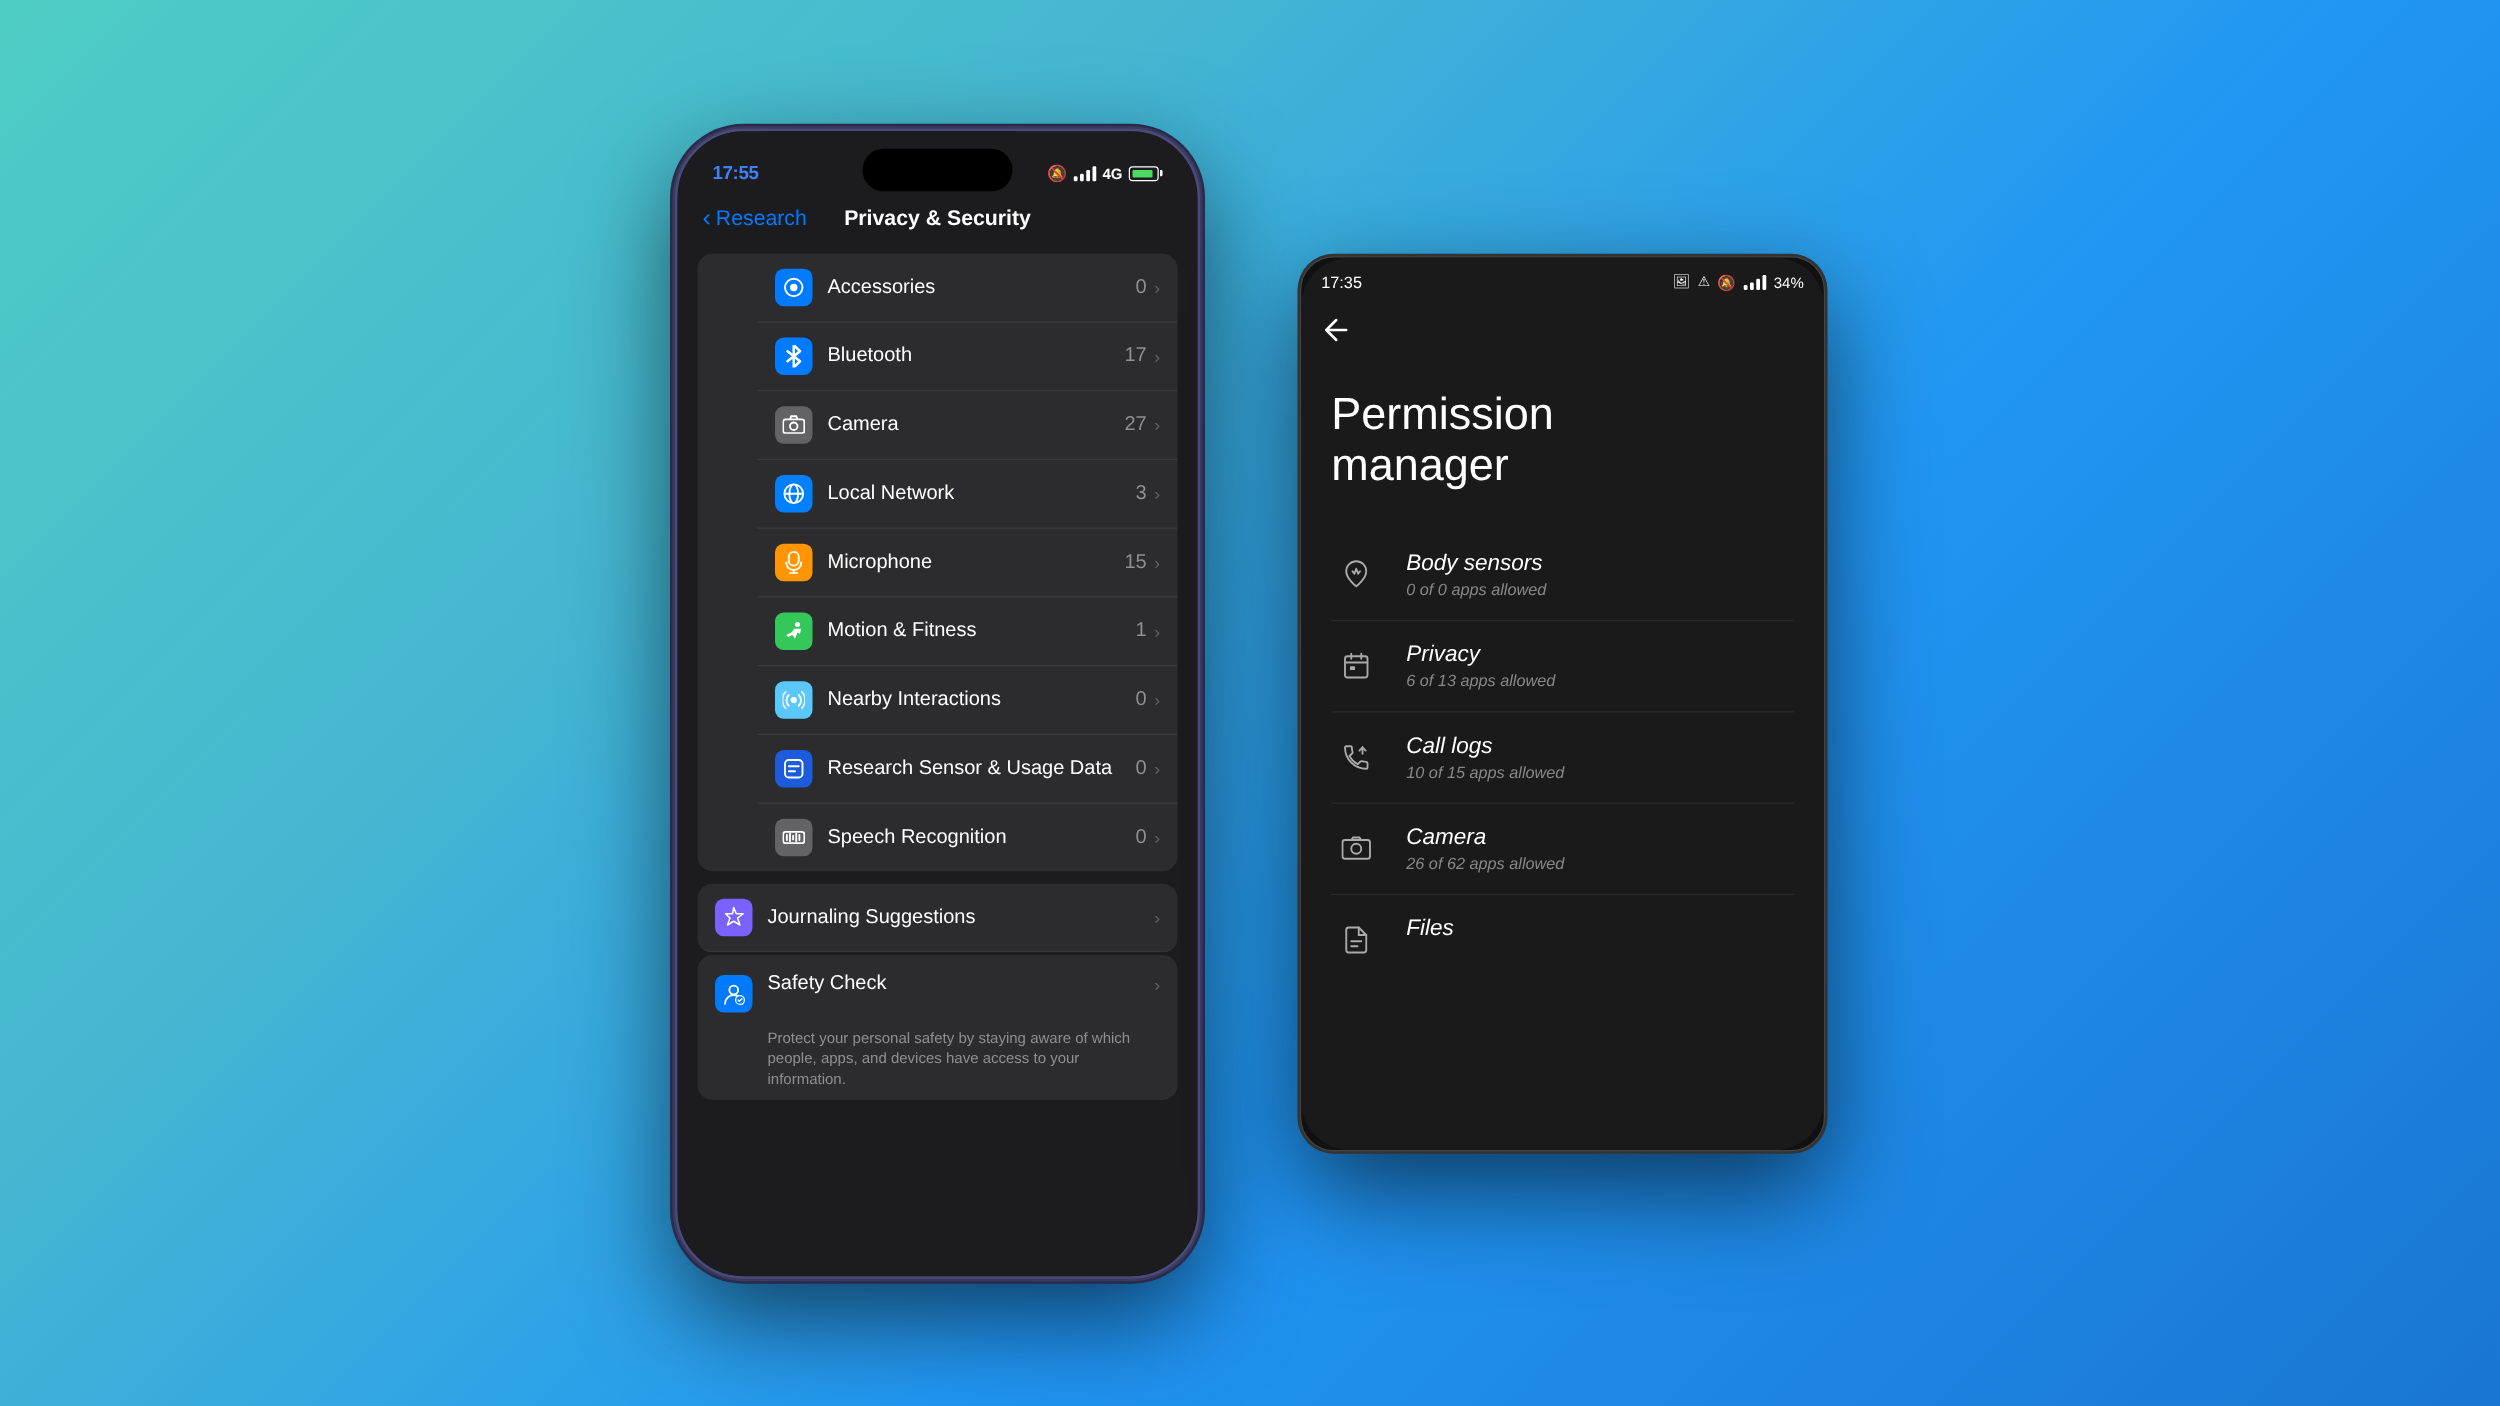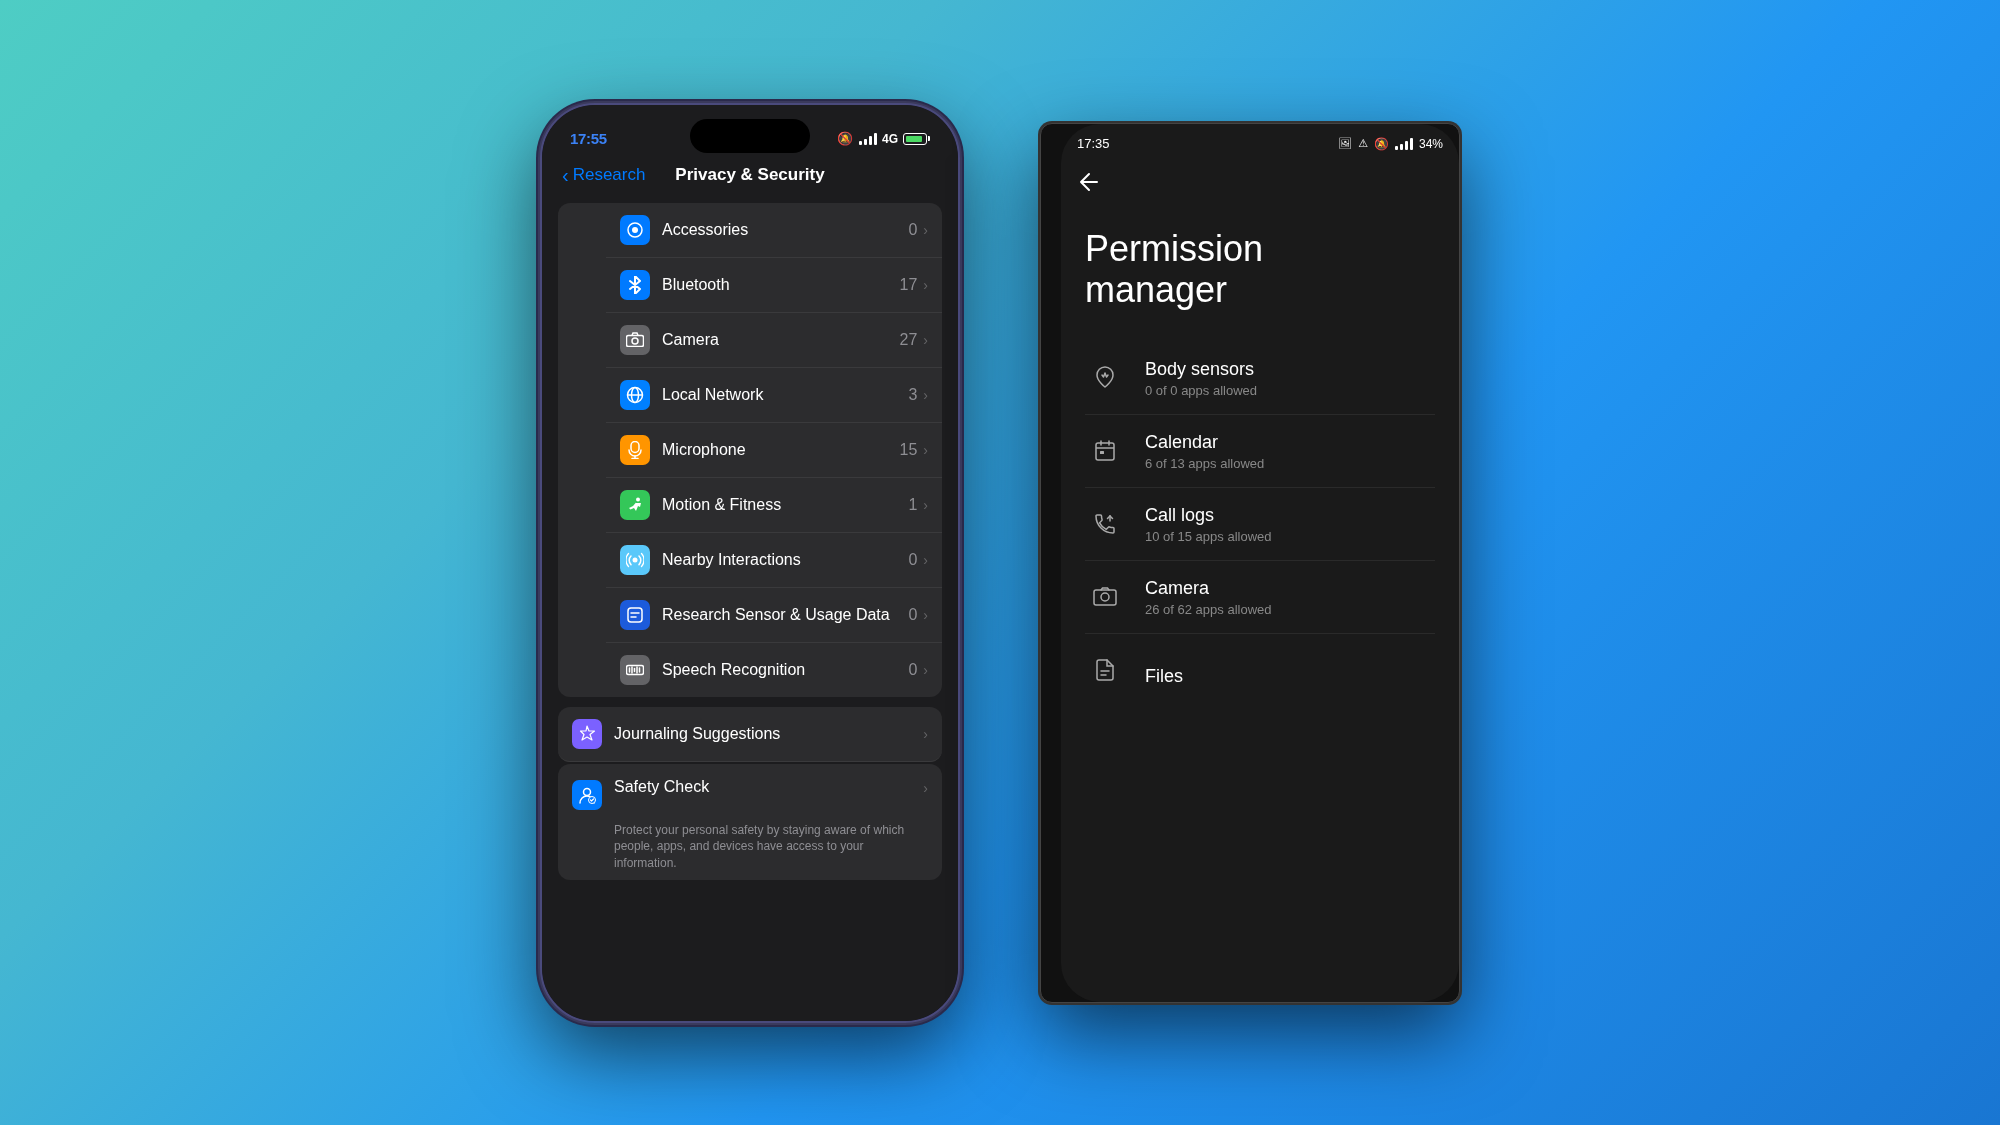--- a/index.html
+++ b/index.html
@@ -255,28 +255,27 @@
     .ios-safety-desc {
       font-size: 12px;
       color: #8e8e93;
       line-height: 1.4;
       margin-top: 26px;
     }
 
     
     .android-phone {
       width: 420px;
-      height: 880px;
+      height: 716px;
       background: #111;
-      border-radius: 12px;
+      border-radius: 27px;
       position: relative;
       box-shadow: 0 0 0 2px #333, 0 30px 80px rgba(0,0,0,0.6);
       overflow: hidden;
       border: 1.5px solid #444;
-      padding-left: 20px;
     }
 
     .android-phone-inner {
       width: 100%;
       height: 100%;
       background: #1a1a1a;
       border-radius: 39px;
       overflow: hidden;
     }
 
@@ -331,24 +330,25 @@
     .android-page-title {
       font-size: 36px;
       font-weight: 400;
       color: #fff;
       line-height: 1.15;
       margin-bottom: 32px;
     }
 
     .android-permission-item {
       display: flex;
-      align-items: flex-end;
+      align-items: flex-start;
       padding: 16px 0;
       border-bottom: 0.5px solid #2a2a2a;
       cursor: pointer;
+      font-style: italic;
     }
     .android-permission-item:last-child {
       border-bottom: none;
     }
 
     .android-perm-icon {
       width: 40px;
       height: 40px;
       display: flex;
       align-items: center;
@@ -626,21 +626,21 @@
         <div class="android-perm-icon">
           <svg width="24" height="24" viewBox="0 0 24 24" fill="none">
             <rect x="3" y="4" width="18" height="17" rx="2" stroke="#aaa" stroke-width="1.5" fill="none"></rect>
             <line x1="3" y1="9" x2="21" y2="9" stroke="#aaa" stroke-width="1.5"></line>
             <line x1="8" y1="2" x2="8" y2="6" stroke="#aaa" stroke-width="1.5" stroke-linecap="round"></line>
             <line x1="16" y1="2" x2="16" y2="6" stroke="#aaa" stroke-width="1.5" stroke-linecap="round"></line>
             <rect x="7" y="12" width="4" height="3" rx="0.5" fill="#aaa"></rect>
           </svg>
         </div>
         <div class="android-perm-text">
-          <div class="android-perm-name">Calendar</div>
+          <div class="android-perm-name">Privacy</div>
           <div class="android-perm-count">6 of 13 apps allowed</div>
         </div>
       </div>
 
       <div class="android-permission-item">
         <div class="android-perm-icon">
           <svg width="24" height="24" viewBox="0 0 24 24" fill="none">
             <path d="M6.62 10.79c1.44 2.83 3.76 5.14 6.59 6.59l2.2-2.2c.27-.27.67-.36 1.02-.24 1.12.37 2.33.57 3.57.57.55 0 1 .45 1 1V20c0 .55-.45 1-1 1-9.39 0-17-7.61-17-17 0-.55.45-1 1-1h3.5c.55 0 1 .45 1 1 0 1.25.2 2.45.57 3.57.11.35.03.74-.25 1.02l-2.2 2.2z" stroke="#aaa" stroke-width="1.5" fill="none"></path>
             <line x1="17" y1="4" x2="17" y2="9" stroke="#aaa" stroke-width="1.5" stroke-linecap="round"></line>
             <line x1="14.5" y1="6.5" x2="17" y2="4" stroke="#aaa" stroke-width="1.5" stroke-linecap="round"></line>

